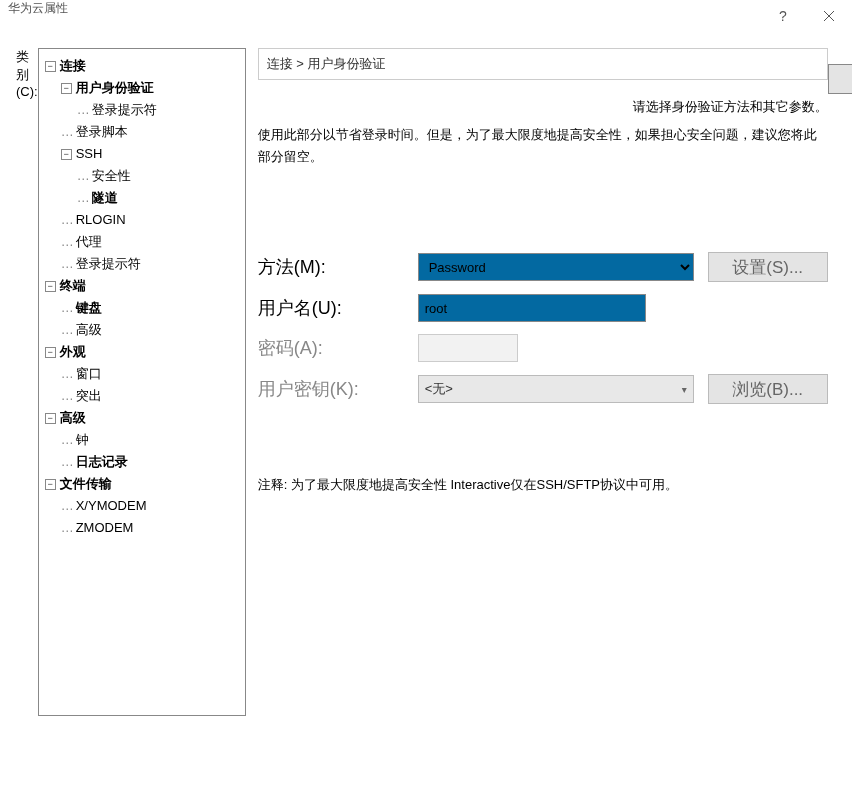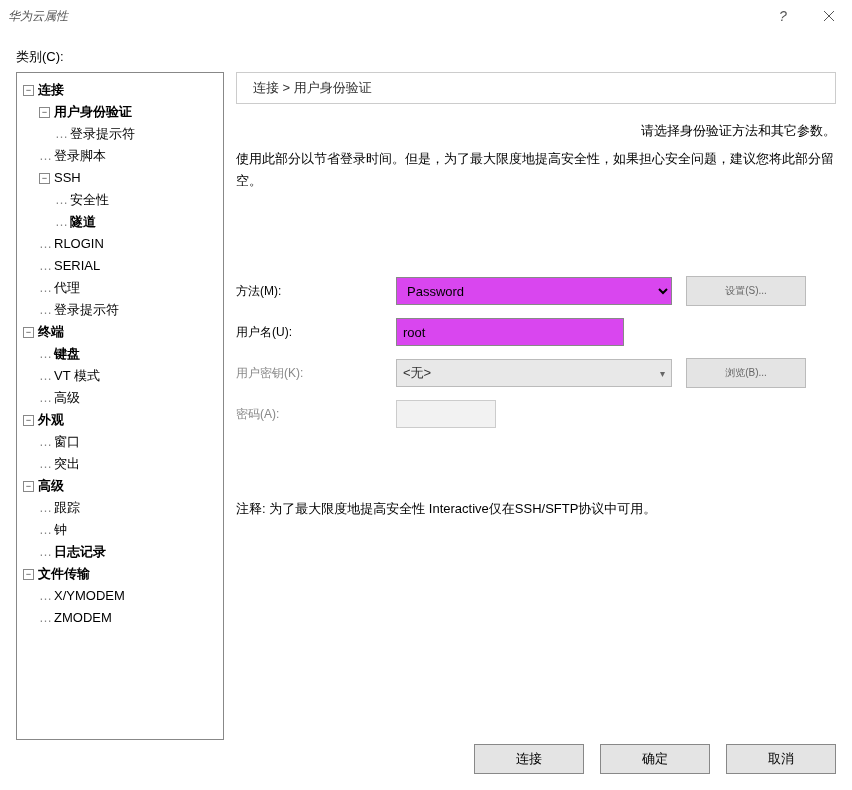--- a/index.html
+++ b/index.html
@@ -1,47 +1,47 @@
 <!DOCTYPE html>
 <html><head>
 <meta charset="utf-8">
 <style>
 * { box-sizing: border-box; margin: 0; padding: 0; }
 body { font-family: "Microsoft YaHei", "Segoe UI", sans-serif; font-size: 13px; background: #fff; color: #000; }
 .dialog { width: 852px; height: 790px; position: relative; background: #fff; }
-.titlebar { height: 32px; display: flex; align-items: center; padding: 0 8px; font-style: italic; }
+.titlebar { height: 32px; display: flex; align-items: flex-start; padding: 0 8px; }
 .titlebar-text { font-size: 12px; color: #555; }
 .titlebar-icons { position: absolute; right: 0; top: 0; display: flex; }
 .titlebar-icon { width: 46px; height: 32px; display: flex; align-items: center; justify-content: center; color: #555; font-size: 14px; }
 .titlebar-icon svg { width: 12px; height: 12px; stroke: #555; stroke-width: 1; fill: none; }
-.content { padding: 16px 16px 0 16px; display: flex; flex-direction: column; height: calc(790px - 32px); }
+.content { padding: 16px 16px 0 16px; display: flex; flex-direction: row; height: calc(790px - 32px); }
 .category-label { font-size: 13px; margin-bottom: 6px; }
 .body-row { display: flex; gap: 12px; flex: 1; min-height: 0; }
 .tree { width: 208px; border: 1px solid #888; padding: 6px 4px; overflow-y: auto; height: 668px; }
 .tree-node { display: flex; align-items: center; padding: 2px 0; font-size: 13px; line-height: 18px; cursor: default; }
 .tree-expander { width: 11px; height: 11px; border: 1px solid #888; display: inline-flex; align-items: center; justify-content: center; font-size: 9px; margin-right: 4px; color: #333; background:#fff; }
 .tree-spacer { display:inline-block; width: 15px; }
 .tree-label.bold { font-weight: bold; }
 .indent-0 { padding-left: 2px; }
 .indent-1 { padding-left: 18px; }
 .indent-2 { padding-left: 34px; }
 .tree-dotted::before { content: "…"; margin-right: 2px; color: #888; letter-spacing: -1px; }
 .main { flex: 1; display: flex; flex-direction: column; }
-.breadcrumb { border: 1px solid #ccc; padding: 6px 16px; font-size: 13px; margin-bottom: 16px; color:#333; }
+.breadcrumb { border: 1px solid #ccc; padding: 6px 8px; font-size: 13px; margin-bottom: 16px; color:#333; }
 .intro { font-size: 13px; line-height: 22px; margin-bottom: 6px; text-align: right; }
 .desc { font-size: 13px; line-height: 22px; margin-bottom: 84px; }
 .form-row { display: flex; align-items: center; margin-bottom: 12px; }
-.form-label { width: 160px; font-size: 12px; }
+.form-label { width: 160px; font-size: 18px; }
 .form-label.disabled { color: #888; }
-select.control, input.control { height: 28px; border: 1px solid #888; padding: 0 6px; font-size: 13px; font-family: inherit; background:#d946ef; }
+select.control, input.control { height: 28px; border: 1px solid #888; padding: 0 6px; font-size: 13px; font-family: inherit; background:#0369a1; }
 select.control { width: 276px; }
 input.text-input { width: 228px; }
 .select-disabled { width: 276px; height: 28px; border:1px solid #bbb; background:#e8e8e8; padding:0 6px; display:flex; align-items:center; justify-content:space-between; color:#333; }
 .select-disabled .chev { color:#666; font-size:10px; }
-.side-btn { width: 120px; height: 30px; background:#e4e4e4; border:1px solid #bbb; font-size:10px; margin-left: 14px; font-family: inherit; }
+.side-btn { width: 120px; height: 30px; background:#e4e4e4; border:1px solid #bbb; font-size:17px; margin-left: 14px; font-family: inherit; }
 .side-btn.disabled { color:#666; }
 .pwd-disabled { width:100px; height:28px; border:1px solid #ccc; background:#f2f2f2; }
 .note { font-size: 13px; margin-top: 60px; }
 .footer { display:flex; justify-content:flex-end; gap: 16px; padding: 16px 0; }
 .footer button { width: 110px; height: 30px; background:#e4e4e4; border:1px solid #888; font-size:13px; font-family: inherit; }
 </style>
 </head>
 <body>
 
 <div class="dialog">
@@ -89,65 +89,53 @@
         <div class="tree-node indent-2">
             <span class="tree-spacer tree-dotted"></span>
             <span class="tree-label bold">隧道</span>
           </div>
         <div class="tree-node indent-1">
             <span class="tree-spacer tree-dotted"></span>
             <span class="tree-label">RLOGIN</span>
           </div>
         <div class="tree-node indent-1">
             <span class="tree-spacer tree-dotted"></span>
-            <span class="tree-label">SERIAL</span>
-          </div>
-        <div class="tree-node indent-1">
-            <span class="tree-spacer tree-dotted"></span>
             <span class="tree-label">代理</span>
           </div>
         <div class="tree-node indent-1">
             <span class="tree-spacer tree-dotted"></span>
             <span class="tree-label">登录提示符</span>
           </div>
         <div class="tree-node indent-0">
             <span class="tree-expander">−</span>
             <span class="tree-label bold">终端</span>
           </div>
         <div class="tree-node indent-1">
             <span class="tree-spacer tree-dotted"></span>
             <span class="tree-label bold">键盘</span>
           </div>
         <div class="tree-node indent-1">
             <span class="tree-spacer tree-dotted"></span>
-            <span class="tree-label">VT 模式</span>
-          </div>
-        <div class="tree-node indent-1">
-            <span class="tree-spacer tree-dotted"></span>
             <span class="tree-label">高级</span>
           </div>
         <div class="tree-node indent-0">
             <span class="tree-expander">−</span>
             <span class="tree-label bold">外观</span>
           </div>
         <div class="tree-node indent-1">
             <span class="tree-spacer tree-dotted"></span>
             <span class="tree-label">窗口</span>
           </div>
         <div class="tree-node indent-1">
             <span class="tree-spacer tree-dotted"></span>
             <span class="tree-label">突出</span>
           </div>
         <div class="tree-node indent-0">
             <span class="tree-expander">−</span>
             <span class="tree-label bold">高级</span>
-          </div>
-        <div class="tree-node indent-1">
-            <span class="tree-spacer tree-dotted"></span>
-            <span class="tree-label">跟踪</span>
           </div>
         <div class="tree-node indent-1">
             <span class="tree-spacer tree-dotted"></span>
             <span class="tree-label">钟</span>
           </div>
         <div class="tree-node indent-1">
             <span class="tree-spacer tree-dotted"></span>
             <span class="tree-label bold">日志记录</span>
           </div>
         <div class="tree-node indent-0">
@@ -177,31 +165,31 @@
           <button class="side-btn disabled">设置(S)...</button>
         </div>
 
         <div class="form-row">
           <div class="form-label">用户名(U):</div>
           <input class="control text-input" value="root" style="">
         </div>
 
 
         <div class="form-row">
+          <div class="form-label disabled">密码(A):</div>
+          <div class="pwd-disabled"></div>
+        </div>
+
+        <div class="form-row">
           <div class="form-label disabled">用户密钥(K):</div>
           <div class="select-disabled">
             <span>&lt;无&gt;</span>
             <span class="chev">▾</span>
           </div>
           <button class="side-btn disabled">浏览(B)...</button>
-        </div>
-
-        <div class="form-row">
-          <div class="form-label disabled">密码(A):</div>
-          <div class="pwd-disabled"></div>
         </div>
 
         <div class="note">注释: 为了最大限度地提高安全性 Interactive仅在SSH/SFTP协议中可用。</div>
       </div>
     </div>
 
     <div class="footer">
       <button>连接</button>
       <button>确定</button>
       <button>取消</button>

